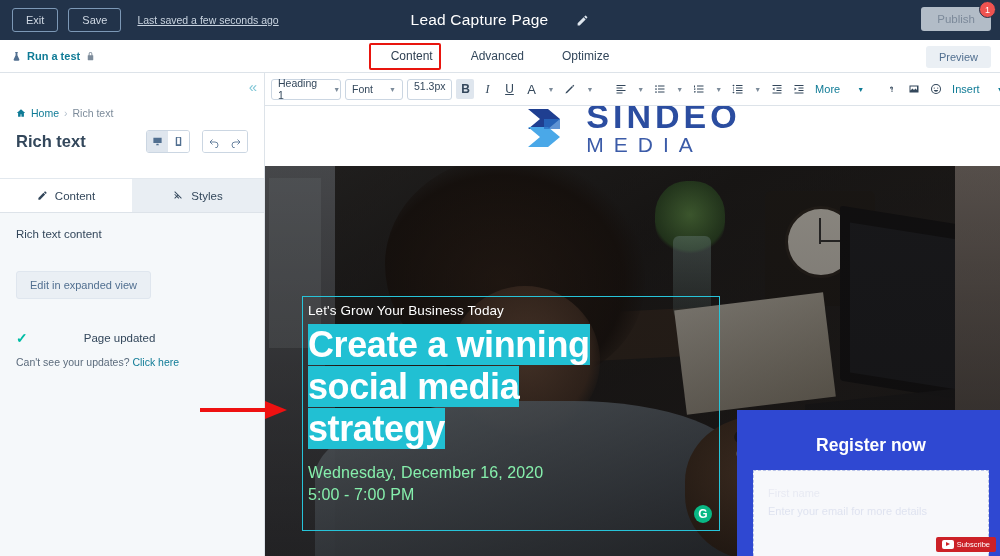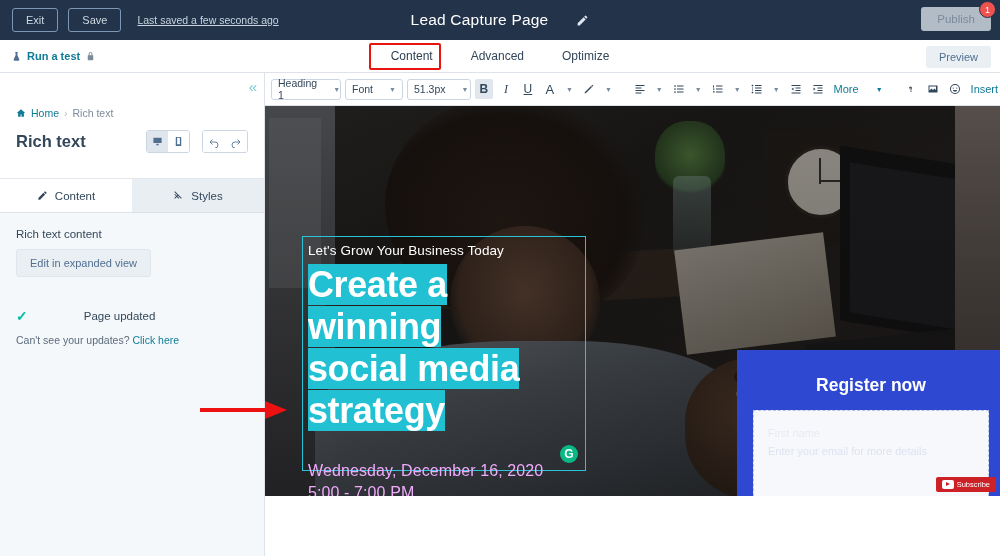--- a/index.html
+++ b/index.html
@@ -98,21 +98,21 @@
   .ur svg { width:12px; height:12px; fill:none; stroke:#516f90; stroke-width:1.7; }
   .ptabs { display:flex; height:34px; background:#e9eef3; border-bottom:1px solid #dde3e9; }
   .ptab { flex:1; display:flex; align-items:center; justify-content:center; gap:7px;
           font-size:11.5px; color:#33475b; cursor:pointer; background:#e9eef3; }
   .ptab.active { background:#fff; }
   .ptab svg { width:11px; height:11px; }
   .panel-body { padding: 15px 16px; }
   .field-label { font-size: 11.5px; color:#33475b; margin-bottom: 9px; }
   .expand-btn {
     background:#eaeff4; color:#516f90; border:1px solid #dfe6ee; border-radius:3px;
-    font-size:11px; padding:7px 13px; font-family:"Liberation Sans",sans-serif; cursor:pointer;
+    font-size:11px; padding:7px 13px; font-family:"Liberation Sans",sans-serif; cursor:pointer;margin-top:22px;
   }
   .updated-row { display:flex; align-items:center; gap:9px; margin-top: 31px; }
   .chk { color:#00bda5; font-size:14px; font-weight:bold; }
   .updated-txt { font-size:11.5px; color:#33475b;margin-left:47px; }
   .hint { margin-top: 10px; font-size:10.5px; color:#5b6b7c; }
   .hint a { color:#0f7b96; text-decoration:none; cursor:pointer; }
 
   
   .rte {
     position:absolute; top:73px; left:265px; width:735px; height:33px;
@@ -120,21 +120,21 @@
     display:flex; align-items:center; gap:4px; padding-left:6px;
   }
   .sel {
     border:1px solid #cbd6e2; border-radius:3px; height:21px; background:#fff;
     display:flex; align-items:center; padding:0 6px; font-size:10.5px; color:#33475b;
     cursor:pointer; gap:16px;
   }
   .sel .caret { margin-left:auto; color:#7c8b9a; font-size:7px; }
   .sel-heading { width:70px; }
   .sel-font { width:120px; }
-  .sel-size { width:64px; }
+  .sel-size { width:50px;flex-direction:column; }
   .divi { width:1px; height:17px; background:#dde3e9; margin:0 4px; }
   .tb {
     min-width:18px; height:20px; display:flex; align-items:center; justify-content:center;
     font-size:12px; color:#33475b; cursor:pointer; border-radius:2px; padding:0 2px;
   }
   .tb.on { background:#dfe6ee; }
   .tb svg { width:12px; height:12px; fill:#33475b; }
   .tb-caret { font-size:7px; color:#7c8b9a; cursor:pointer; padding:0 3px; }
   .tb-txt { font-size:11px; color:#0f7b96; cursor:pointer; padding:0 3px; display:flex; align-items:center; gap:17px; }
 
@@ -152,30 +152,30 @@
   .logo-text { display:flex; flex-direction:column; line-height:.92; }
   .logo-main { font-size:34px; letter-spacing:4px; color:#2b4da0; font-weight:bold; }
   .logo-sub { font-size:21px; letter-spacing:10px; color:#3b5ba8; margin-top:3px; }
 
   .hero { position:relative; height:390px; overflow:hidden; background:#1e1c1b; }
   .hero-photo { position:absolute; inset:0; }
   .ph { position:absolute; }
   .hero-shade { position:absolute; inset:0; background:linear-gradient(180deg, rgba(20,18,17,.45), rgba(16,14,14,.62)); }
 
   .rt-block {
-    position:absolute; left:37px; top:130px; width:284px; height:235px;
+    position:absolute; left:37px; top:130px; width:418px; height:235px;
     border:1.5px solid #27c4d9; z-index:5;
   }
   .eyebrow { font-size:13.5px; color:#ffffff; padding:6px 3px 0 5px; letter-spacing:.1px; }
   .headline {
     font-size:36px; line-height:1.17; color:#ffffff; font-weight:bold;
     padding-left:5px; margin-top:6px; letter-spacing:-.4px;
   }
   .hl { background:#21c0d3; box-decoration-break:clone; -webkit-box-decoration-break:clone; }
-  .subline { font-size:16px; color:#f0abfc; padding-left:5px; margin-top:28px; line-height:1.35; letter-spacing:.1px; }
+  .subline { font-size:16px; color:#86efac; padding-left:5px; margin-top:12px; line-height:1.35; letter-spacing:.1px; }
   .corner-dot {
     position:absolute; right:7px; bottom:7px; width:18px; height:18px; border-radius:50%;
     background:#09b884; color:#fff; font-size:12px; display:flex; align-items:center;
     justify-content:center; font-weight:bold;
   }
 
   .reg-card {
     position:absolute; right:-5px; bottom:-10px; width:268px; background:#2f48d2;
     z-index:6; padding:16px 16px 0;
   }
@@ -406,20 +406,33 @@
     <div class="divi"></div>
 
     <div class="tb-txt" style="margin-right:6px">
       <span>Advanced</span>
 
     </div>
   </div>
 
   <div class="canvas">
 
+    <div class="logo-band">
+      <div class="logo-wrap">
+        <svg class="logo-mark" viewBox="0 0 50 46">
+          <path fill="#1f3f91" d="M4 4h20l12 10-12 10H4l12-10z"></path>
+          <path fill="#4aa8e8" d="M4 22h20l12 10-12 10H4l12-10z"></path>
+          <path fill="#2a6fc4" d="M20 14h16v10H20z" opacity=".75"></path>
+        </svg>
+        <div class="logo-text">
+          <span class="logo-main">SINDEO</span>
+          <span class="logo-sub">MEDIA</span>
+        </div>
+      </div>
+    </div>
 
     <div class="hero">
 
       <div class="hero-photo">
         <div class="ph" style="inset:0;background:linear-gradient(150deg,#2b2a29 0%,#1a1817 35%,#23201e 70%,#14120f 100%)"></div>
 
         <div class="ph" style="left:0;top:0;width:70px;height:390px;background:linear-gradient(180deg,#6e7278,#3f4247)"></div>
         <div class="ph" style="left:4px;top:12px;width:52px;height:170px;background:#8b9197;opacity:.55"></div>
 
         <div class="ph" style="left:60px;top:150px;width:420px;height:48px;background:#3a2a20;opacity:.85;transform:skewY(-3deg)"></div>

